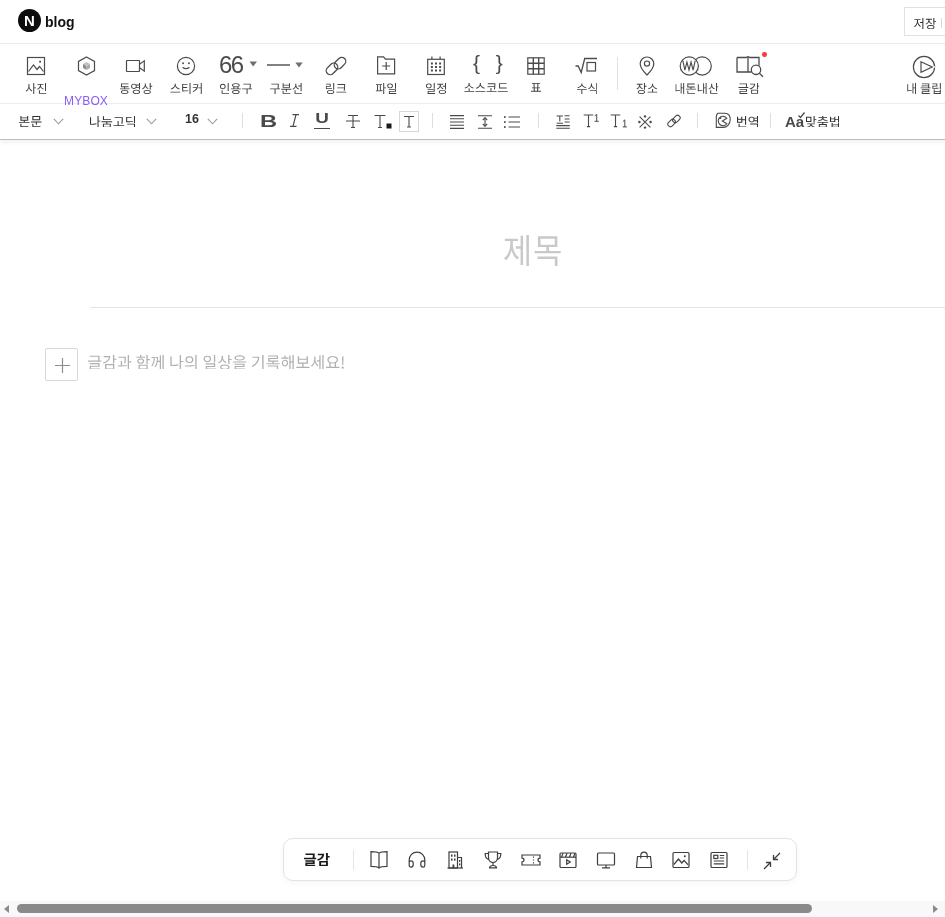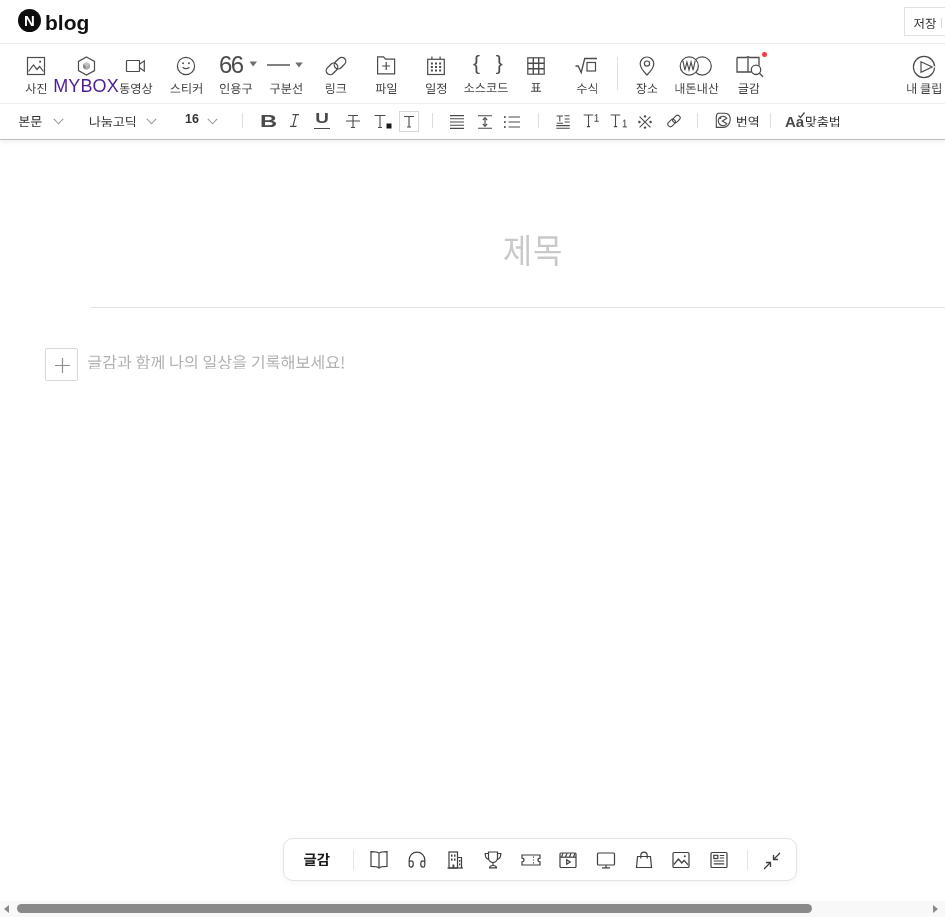--- a/index.html
+++ b/index.html
@@ -6,21 +6,21 @@
 html,body { width:945px; height:917px; overflow:hidden; background:#fff;
   font-family:"Liberation Sans", sans-serif; }
 #page { position:relative; width:945px; height:917px; }
 .abs { position:absolute;font-weight:bold; }
 svg { display:block; }
 .ic { stroke:#4b4b4b; fill:none; stroke-width:1.2; }
 .lbl { position:absolute; transform:translateX(-50%); }
 .sep1 { position:absolute; width:1px; background:#e0e0e0; }
 #header { position:absolute; left:0; top:0; width:945px; height:44px; border-bottom:1px solid #e9e9e9; background:#fff; }
 #nlogo { position:absolute; left:18px; top:9px; width:23px; height:23px; border-radius:50%; background:#0d0d0d; color:#fff; text-align:center; font-weight:bold; font-size:15px; line-height:24px; }
-#blogtxt { position:absolute; left:45px; top:13.5px; font-size:21px; line-height:17px; font-weight:bold; color:#111; letter-spacing:0px; }
+#blogtxt { position:absolute; left:45px; top:13.5px; font-size:14px; line-height:17px; font-weight:bold; color:#111; letter-spacing:0px; }
 #savebtn { position:absolute; left:904px; top:7px; width:80px; height:29px; border:1px solid #e1e1e1; background:#fff; }
 #savebtn .t { position:absolute; left:9px; top:10px; }
 #savebtn .s { position:absolute; left:36px; top:10px; width:1px; height:10px; background:#d8d8d8; }
 #row1 { position:absolute; left:0; top:44px; width:945px; height:60px; border-bottom:1px solid #ececec; background:#fff; }
 .t1 { position:absolute; top:11px; }
 #row2 { position:absolute; left:0; top:105px; width:945px; height:35px; background:#fff; border-bottom:1px solid #bdbdbd; box-shadow:0 3px 4px rgba(0,0,0,0.05); }
 .sep2 { position:absolute; top:7.5px; width:1px; height:15px; background:#dedede; }
 #titleline { position:absolute; left:90px; top:307px; width:887px; height:1px; background:#e4e4e4; }
 #plusbox { position:absolute; left:45px; top:348px; width:33px; height:33px; border:1px solid #d9d9d9; border-radius:2px; }
 #plusbox svg { position:absolute; left:8px; top:8px; }
@@ -65,21 +65,21 @@
       </div>
 
   <div class="t1" style="left:77px;">
     <svg width="19" height="22" viewBox="0 0 19 22" class="ic">
       <path d="M9.5 1.9 L17.5 6.4 V15.6 L9.5 20.1 L1.5 15.6 V6.4 Z"></path>
       <path d="M9.5 7.1 L13 9 L9.5 10.9 L6 9 Z" fill="#c3c3c3" stroke="none"></path>
       <path d="M6 9 L9.5 10.9 V14.9 L6 13 Z" fill="#909090" stroke="none"></path>
       <path d="M13 9 L9.5 10.9 V14.9 L13 13 Z" fill="#aaaaaa" stroke="none"></path>
     </svg>
   </div>
-  <div class="lbl" style="left:86px; top:37px; font-size:18px; line-height:10px; letter-spacing:0.1px; color:#4c1d95; font-family:'Liberation Sans',sans-serif;">MYBOX</div>
+  <div class="lbl" style="left:86px; top:52px; font-size:12px; line-height:10px; letter-spacing:0.1px; color:#8b5cf6; font-family:'Liberation Sans',sans-serif;">MYBOX</div>
 
   <div class="t1" style="left:125px;">
     <svg width="22" height="22" viewBox="0 0 22 22" class="ic">
       <rect x="1.5" y="5.5" width="13" height="11" rx="0.5"></rect>
       <path d="M14.5 9.2 L19.3 5.8 V16.2 L14.5 12.8"></path>
     </svg>
   </div>
   <div class="lbl" style="left:136px; top:39px;">
         <svg width="32.6" height="11.0" viewBox="0 0 32.6 11.0" style="display:block">
           <path d="M0.00 5.44H9.98V6.26H0.00ZM4.49 3.67H5.48V5.78H4.49ZM1.26 3.36H8.81V4.17H1.26ZM1.26 0.51H8.74V1.32H2.26V3.84H1.26ZM4.98 7.05Q6.75 7.05 7.75 7.57Q8.75 8.09 8.75 9.04Q8.75 9.99 7.75 10.51Q6.75 11.03 4.98 11.03Q3.21 11.03 2.20 10.51Q1.20 9.99 1.20 9.04Q1.20 8.09 2.20 7.57Q3.21 7.05 4.98 7.05ZM4.97 7.84Q4.11 7.84 3.50 7.98Q2.88 8.13 2.55 8.39Q2.22 8.65 2.22 9.04Q2.22 9.42 2.55 9.69Q2.88 9.96 3.50 10.10Q4.11 10.24 4.97 10.24Q5.84 10.24 6.46 10.10Q7.08 9.96 7.41 9.69Q7.73 9.42 7.73 9.04Q7.73 8.65 7.41 8.39Q7.08 8.13 6.46 7.98Q5.84 7.84 4.97 7.84Z M16.25 1.60H19.61V2.42H16.25ZM16.25 4.14H19.61V4.97H16.25ZM14.24 0.66Q15.04 0.66 15.68 0.99Q16.32 1.33 16.70 1.92Q17.07 2.51 17.07 3.28Q17.07 4.05 16.70 4.64Q16.32 5.23 15.68 5.57Q15.04 5.90 14.24 5.90Q13.42 5.90 12.78 5.57Q12.14 5.23 11.77 4.64Q11.39 4.05 11.39 3.28Q11.39 2.51 11.77 1.92Q12.14 1.33 12.78 0.99Q13.42 0.66 14.24 0.66ZM14.24 1.53Q13.70 1.53 13.27 1.74Q12.85 1.96 12.60 2.36Q12.36 2.76 12.36 3.28Q12.36 3.79 12.60 4.19Q12.85 4.59 13.27 4.81Q13.70 5.04 14.24 5.04Q14.77 5.04 15.20 4.81Q15.62 4.59 15.86 4.19Q16.10 3.79 16.10 3.28Q16.10 2.76 15.86 2.36Q15.62 1.96 15.20 1.74Q14.77 1.53 14.24 1.53ZM19.29 0.00H20.30V6.53H19.29ZM16.67 6.80Q17.81 6.80 18.63 7.05Q19.45 7.30 19.89 7.77Q20.34 8.23 20.34 8.91Q20.34 9.56 19.89 10.04Q19.45 10.52 18.63 10.77Q17.81 11.02 16.67 11.02Q15.53 11.02 14.71 10.77Q13.88 10.52 13.44 10.04Q12.99 9.56 12.99 8.91Q12.99 8.23 13.44 7.77Q13.88 7.30 14.71 7.05Q15.53 6.80 16.67 6.80ZM16.67 7.59Q15.84 7.59 15.23 7.75Q14.63 7.91 14.30 8.20Q13.98 8.49 13.98 8.91Q13.98 9.31 14.30 9.60Q14.63 9.89 15.23 10.05Q15.84 10.21 16.67 10.21Q17.51 10.21 18.10 10.05Q18.70 9.89 19.03 9.60Q19.35 9.31 19.35 8.91Q19.35 8.49 19.03 8.20Q18.70 7.91 18.10 7.75Q17.51 7.59 16.67 7.59Z M25.13 0.57H25.96V1.70Q25.96 2.76 25.59 3.67Q25.22 4.59 24.53 5.26Q23.85 5.94 22.94 6.30L22.39 5.49Q23.23 5.18 23.84 4.61Q24.46 4.04 24.80 3.29Q25.13 2.54 25.13 1.70ZM25.31 0.57H26.13V1.78Q26.13 2.33 26.33 2.86Q26.52 3.39 26.88 3.84Q27.24 4.29 27.73 4.64Q28.22 4.99 28.82 5.20L28.28 5.99Q27.40 5.66 26.73 5.03Q26.06 4.40 25.69 3.57Q25.31 2.73 25.31 1.78ZM30.00 0.00H31.01V6.70H30.00ZM30.73 2.85H32.63V3.71H30.73ZM27.50 6.99Q28.62 6.99 29.43 7.23Q30.24 7.47 30.68 7.92Q31.12 8.37 31.12 9.00Q31.12 9.64 30.68 10.09Q30.24 10.54 29.43 10.78Q28.62 11.02 27.50 11.02Q26.38 11.02 25.56 10.78Q24.74 10.54 24.30 10.09Q23.86 9.64 23.86 9.00Q23.86 8.37 24.30 7.92Q24.74 7.47 25.56 7.23Q26.38 6.99 27.50 6.99ZM27.50 7.80Q26.68 7.80 26.09 7.94Q25.50 8.09 25.18 8.36Q24.86 8.63 24.86 9.00Q24.86 9.39 25.18 9.66Q25.50 9.93 26.09 10.07Q26.68 10.21 27.50 10.21Q28.32 10.21 28.90 10.07Q29.49 9.93 29.80 9.66Q30.12 9.39 30.12 9.00Q30.12 8.63 29.80 8.36Q29.49 8.09 28.90 7.94Q28.32 7.80 27.50 7.80Z" fill="#404040"></path>

